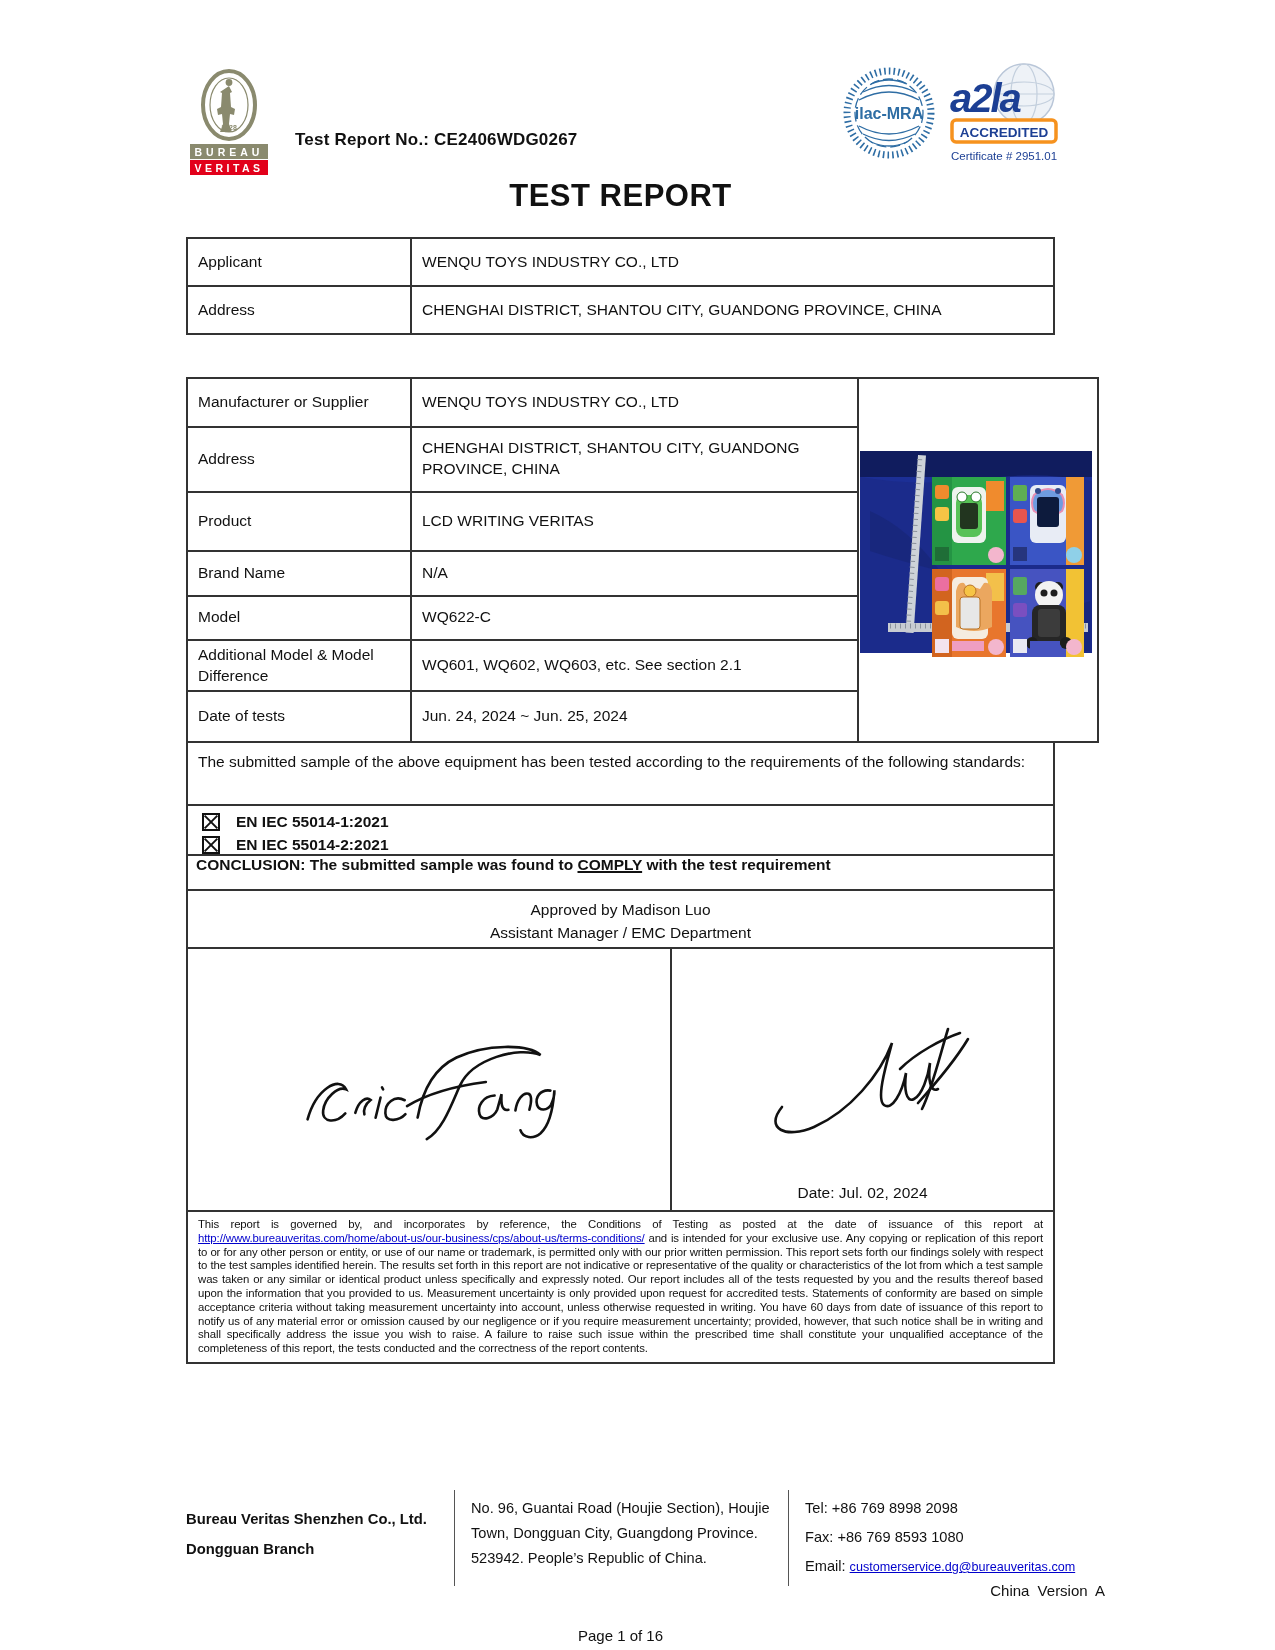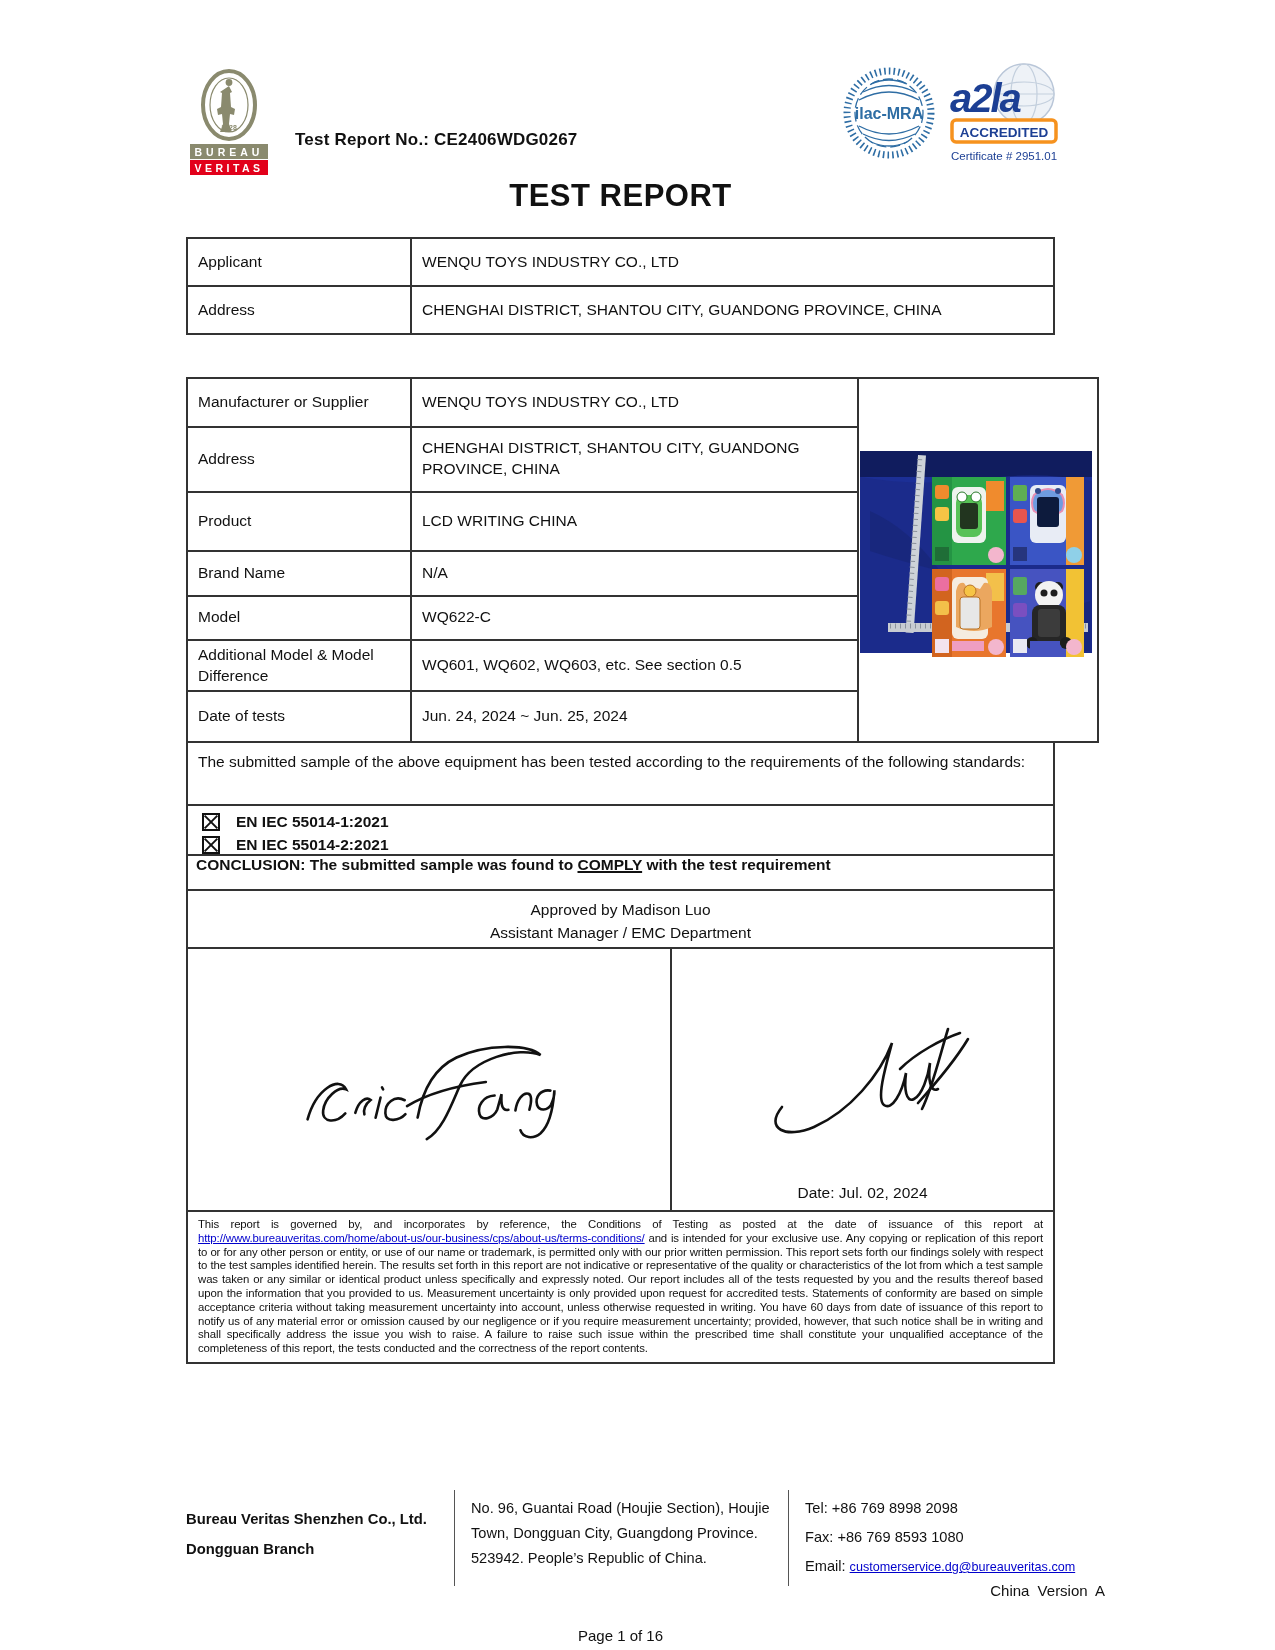--- a/index.html
+++ b/index.html
@@ -214,33 +214,33 @@
             </g>
           </svg>
         </td>
       </tr>
       <tr style="height:64px;">
         <td>Address</td>
         <td>CHENGHAI DISTRICT, SHANTOU CITY, GUANDONG PROVINCE, CHINA</td>
       </tr>
       <tr style="height:58px;">
         <td>Product</td>
-        <td>LCD WRITING CHINA</td>
+        <td>LCD WRITING VERITAS</td>
       </tr>
       <tr style="height:44px;">
         <td>Brand Name</td>
         <td>N/A</td>
       </tr>
       <tr style="height:44px;">
         <td>Model</td>
         <td>WQ622-C</td>
       </tr>
       <tr style="height:50px;border-radius:23px;">
         <td>Additional Model &amp; Model Difference</td>
-        <td>WQ601, WQ602, WQ603, etc. See section 0.5</td>
+        <td>WQ601, WQ602, WQ603, etc. See section 2.1</td>
       </tr>
       <tr style="height:50px;border-radius:10px;">
         <td>Date of tests</td>
         <td>Jun. 24, 2024 ~ Jun. 25, 2024</td>
       </tr>
     </tbody>
       </table>
 
     <div class="stack stdintro">The submitted sample of the above equipment has been tested according to the requirements of the following standards:</div>
 

